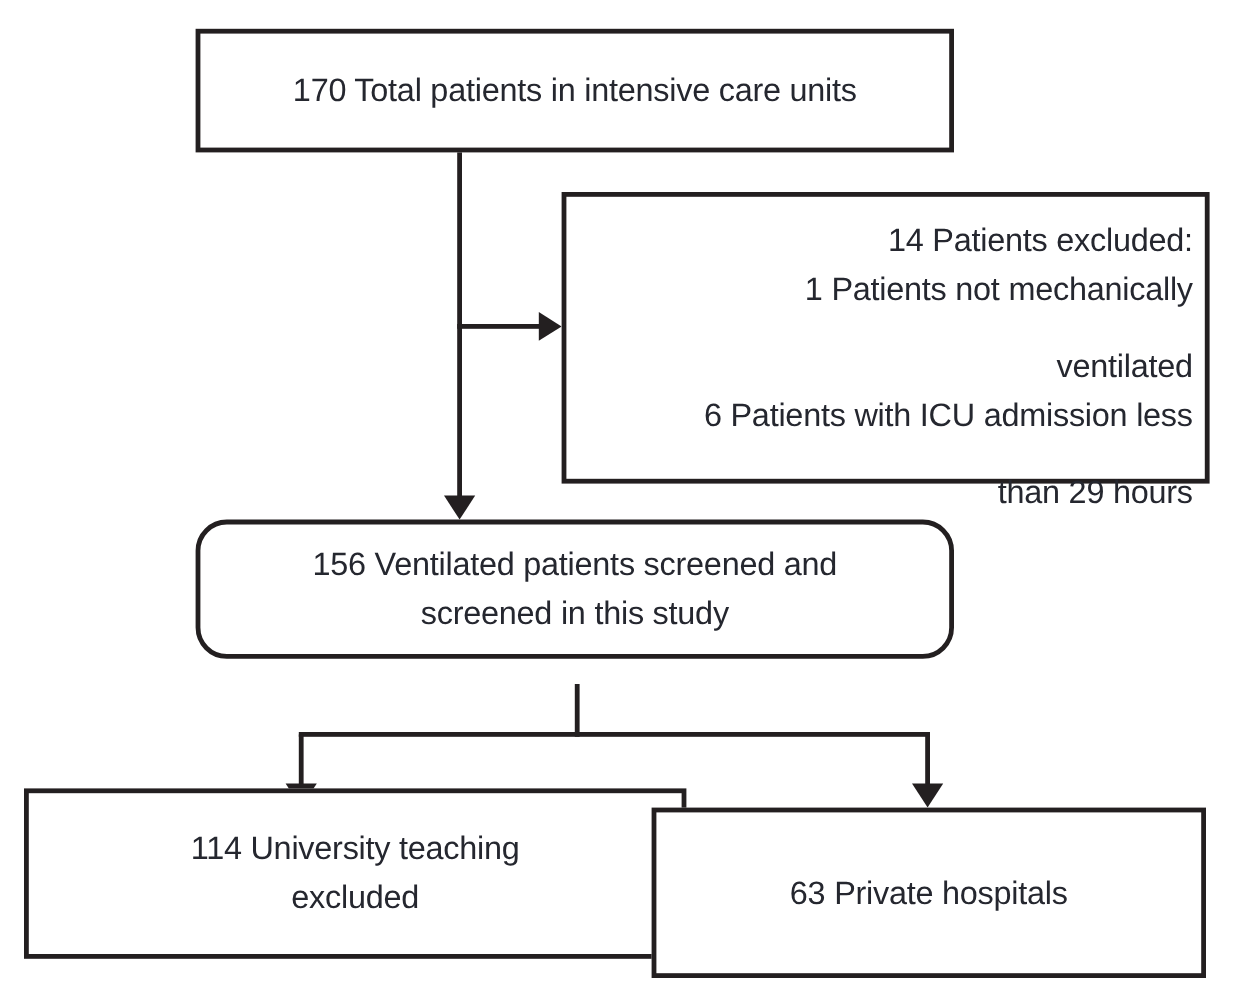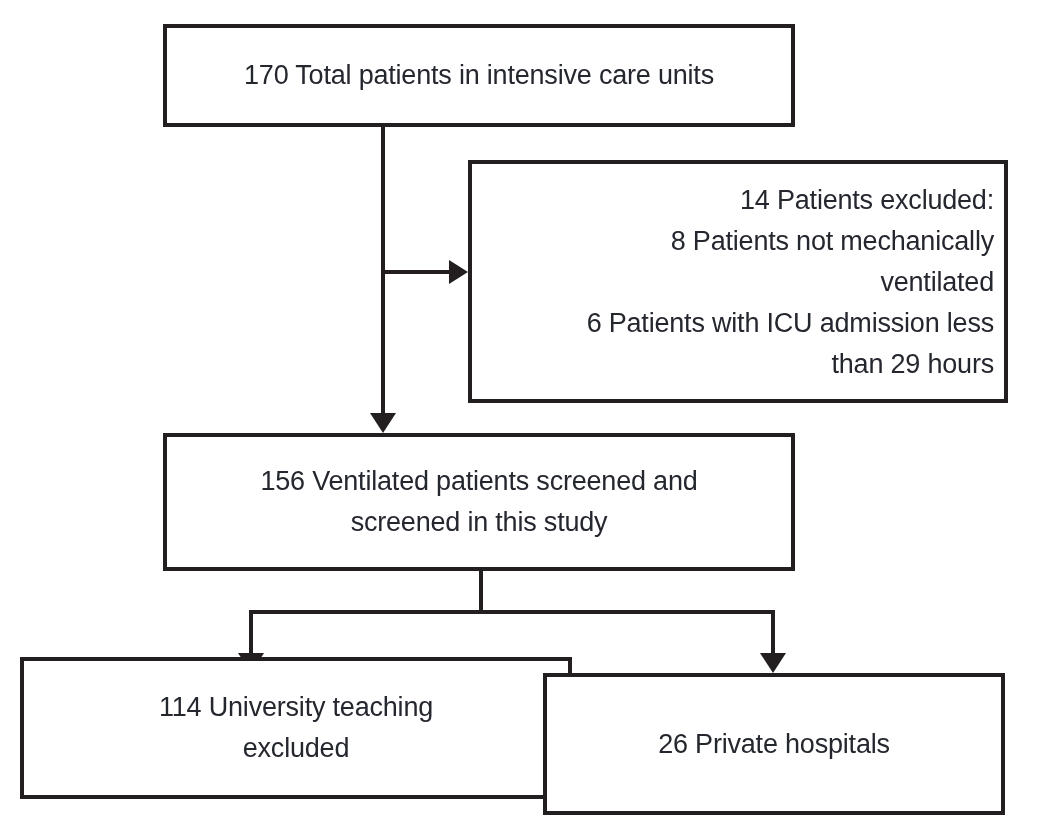--- a/index.html
+++ b/index.html
@@ -30,27 +30,27 @@
   .box.center{
     display:flex;
     flex-direction:column;
     align-items:center;
     justify-content:center;
     text-align:center;
   }
   
   #box-total     {left:163px; top:24px;  width:632px; height:103px;text-align:center;}
   #box-excluded  {left:468px; top:160px; width:540px; height:243px; padding:16px 10px 0 20px;}
-  #box-screened  {left:163px; top:433px; width:632px; height:138px;}
+  #box-screened  {left:163px; top:433px; width:632px; height:116px;border-radius:26px;}
   #box-university{left:20px;  top:657px; width:552px; height:142px;}
   #box-private   {left:543px; top:673px; width:462px; height:142px;}
   
   .ind-0{margin-left:0;}
   .ind-1{margin-left:18px;}
-  .ind-2{margin-left:39px;}
+  .ind-2{margin-left:39px;margin-top:23px;}
   
   .cline{position:absolute; background:var(--line);}
   #v-total-screened {left:381px; top:126px; width:4px;  height:290px;}
   #h-branch-excluded{left:381px; top:270px; width:69px; height:4px;}
   #v-screened-stem  {left:479px; top:570px; width:4px;  height:44px;}
   #h-split          {left:249px; top:610px; width:526px; height:4px;}
   #v-leg-left       {left:249px; top:612px; width:4px;  height:43px;}
   #v-leg-right      {left:771px; top:612px; width:4px;  height:43px;}
   
   .arrow-down{
@@ -85,33 +85,33 @@
   <div class="cline" id="v-leg-right"></div>
   <div class="arrow-down" id="arrow-into-university"></div>
   <div class="arrow-down" id="arrow-into-private"></div>
 
   <div class="box center" id="box-total">
     <div>170 Total patients in intensive care units</div>
   </div>
 
   <div class="box" id="box-excluded">
     <div class="ind-0">14 Patients excluded:</div>
-    <div class="ind-1">8 Patients not mechanically</div>
+    <div class="ind-1">1 Patients not mechanically</div>
     <div class="ind-2">ventilated</div>
     <div class="ind-1">6 Patients with ICU admission less</div>
     <div class="ind-2">than 29 hours</div>
   </div>
 
   <div class="box center" id="box-screened">
     <div>156 Ventilated patients screened and</div>
     <div>screened in this study</div>
   </div>
 
   <div class="box center" id="box-university">
     <div>114 University teaching</div>
     <div>excluded</div>
   </div>
 
   <div class="box center" id="box-private">
-    <div>26 Private hospitals</div>
+    <div>63 Private hospitals</div>
   </div>
 
 </div>
 
 </body></html>

